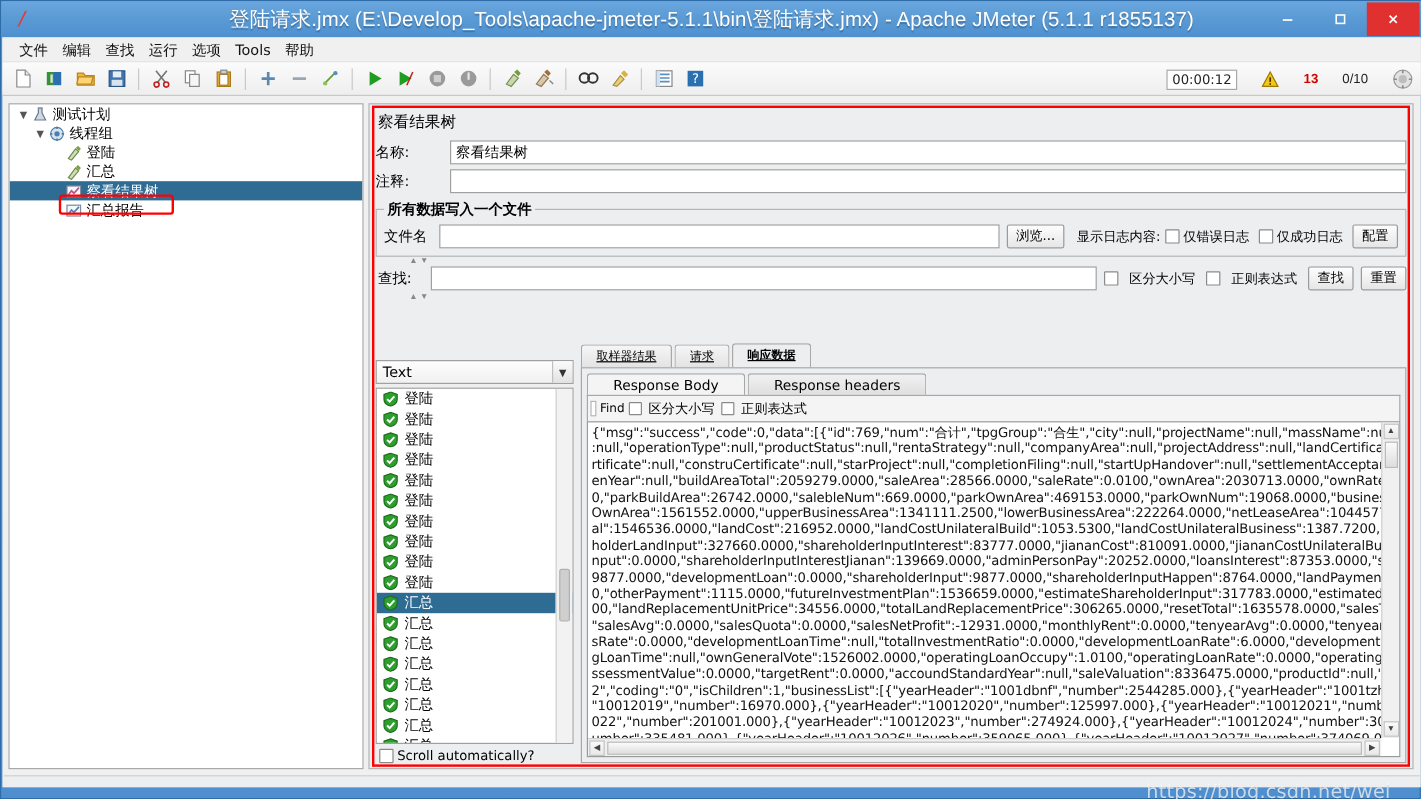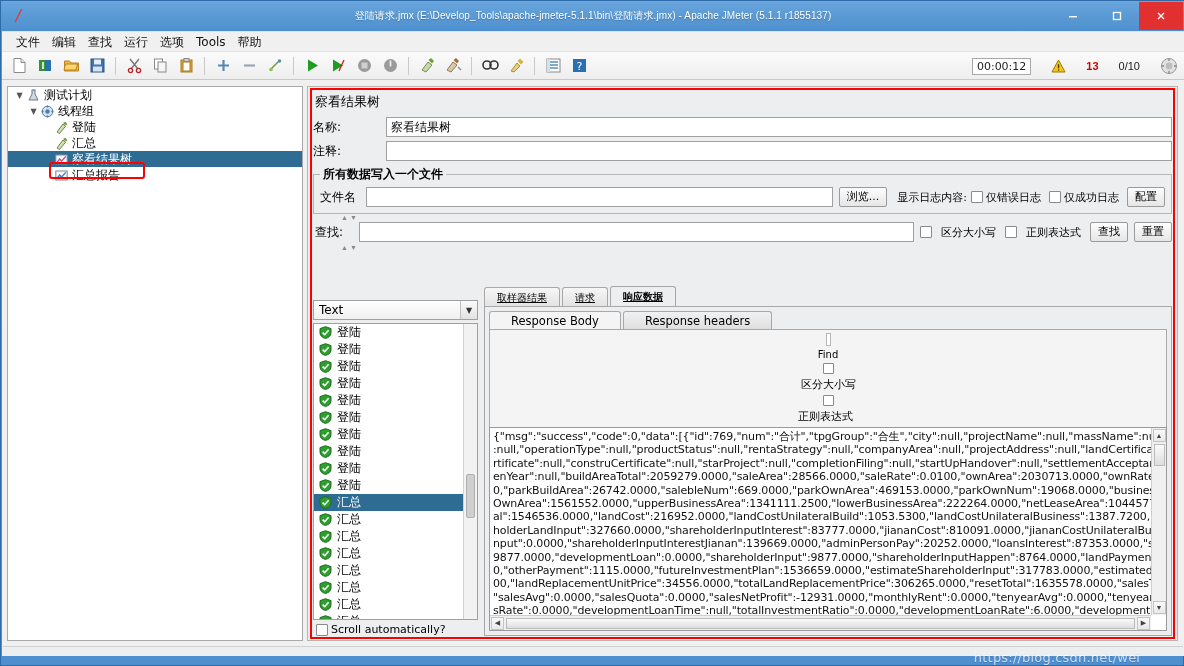--- a/index.html
+++ b/index.html
@@ -23,21 +23,21 @@
     background:linear-gradient(to bottom,#6ba6de 0%,#5b9bd5 45%,#4e90cf 100%);
     display:flex; align-items:center;
   }
   #app-icon {
     width:22px; height:22px; margin-left:7px;
     display:flex; align-items:center; justify-content:center;
     color:#d33; font-size:15px; font-style:italic; font-weight:bold;
   }
   #title-text {
     position:absolute; left:0; right:0; text-align:center;
-    font-size:10px; color:#ffffff; letter-spacing:.1px;
+    font-size:17px; color:#ffffff; letter-spacing:.1px;
     text-shadow:0 1px 1px rgba(0,0,0,.25);
     pointer-events:none;
   }
   .win-btn {
     width:44px; height:28px; display:flex; align-items:center; justify-content:center;
     color:#fff; font-size:14px; position:relative; z-index:3;
   }
   .win-btn svg { display:block; }
   #win-close { background:#e03030; }
   .winbtns { position:absolute; right:2px; top:1px; display:flex; }
@@ -102,21 +102,21 @@
   }
   #red-outline {
     position:absolute; left:2px; top:1px; right:2px; bottom:1px;
     border:2px solid #ff0000; pointer-events:none; z-index:50;
   }
   #panel-inner { position:absolute; left:5px; top:4px; right:5px; bottom:4px; }
 
   .panel-title { font-size:13px; color:#000; padding:2px 0 6px 2px;
                  font-family:"DejaVu Sans","Liberation Sans",sans-serif; }
   .frow { display:flex; align-items:center; margin-bottom:4px; }
-  .flabel { font-size:12px; color:#000; width:73px; flex:0 0 auto;
+  .flabel { font-size:12px; color:#000; width:62px; flex:0 0 auto;
             font-family:"DejaVu Sans","Liberation Sans",sans-serif; }
   .ftext {
     flex:1; height:20px; background:#fff; border:1px solid #a0a0a0;
     font-size:12px; padding:1px 4px; line-height:17px; color:#000;
     font-family:"DejaVu Sans","Liberation Sans",sans-serif;
   }
   fieldset.group {
     border:1px solid #b6b6b6; margin:5px 0 0 0; padding:4px 6px 6px 6px;
     background:transparent;
   }
@@ -172,21 +172,21 @@
   .tabpanel { flex:1; border:1px solid #a8a8a8; background:#eceef0; padding:4px;
               display:flex; flex-direction:column; margin-top:-1px; }
   .tabstrip2 { display:flex; align-items:flex-end; height:19px; }
   .tab2 {
     font-size:11.5px; padding:2px 21px; border:1px solid #a8a8a8; border-bottom:none;
     background:linear-gradient(to bottom,#f1f1f1,#dedede); margin-right:2px;
     border-radius:3px 3px 0 0; color:#000; line-height:14px;
     font-family:"DejaVu Sans","Liberation Sans",sans-serif;
   }
   .tab2.active { background:#f4f4f4; }
-  .findbar { display:flex; align-items:center; gap:3px; padding:3px 2px;flex-direction:column; }
+  .findbar { display:flex; align-items:center; gap:3px; padding:3px 2px; }
   .find-label { font-size:10px; color:#000; font-family:"DejaVu Sans",sans-serif; }
   #resp-body-wrap { flex:1; border:1px solid #9a9a9a; background:#fff; position:relative; overflow:hidden; }
   #resp-text {
     position:absolute; left:0; top:2px; right:15px; bottom:15px;
     font-family:"DejaVu Sans","Liberation Sans",sans-serif;
     font-size:11px; line-height:13.4px; color:#111;
     padding:0 2px 0 3px; overflow:hidden; white-space:pre; letter-spacing:-0.15px;
   }
   .vscroll {
     position:absolute; right:0; top:0; width:15px; bottom:15px;
@@ -207,21 +207,21 @@
   .thin-scroll-v {
     position:absolute; right:0; top:0; bottom:0; width:14px; background:#f2f2f2;
     border-left:1px solid #d2d2d2;
   }
   #statusbar {
     position:absolute; left:1px; right:1px; bottom:0; height:10px;
     background:#eceef0; border-top:1px solid #d0d0d0;
   }
   #watermark {
     position:absolute; right:6px; bottom:-1px; width:240px; height:16px;
-    font-size:13px; color:rgba(255,255,255,.72); text-align:center;
+    font-size:16px; color:rgba(255,255,255,.72); text-align:center;
     font-family:"DejaVu Sans",sans-serif; letter-spacing:.2px; z-index:60;
     text-shadow:0 1px 0 rgba(0,0,0,.15);
   }
   .mini-split { height:6px; display:flex; align-items:center; padding-left:28px; }
   .mini-split span { font-size:7px; color:#888; letter-spacing:2px; }
 </style>
 </head>
 <body>
 
 <div id="window">

